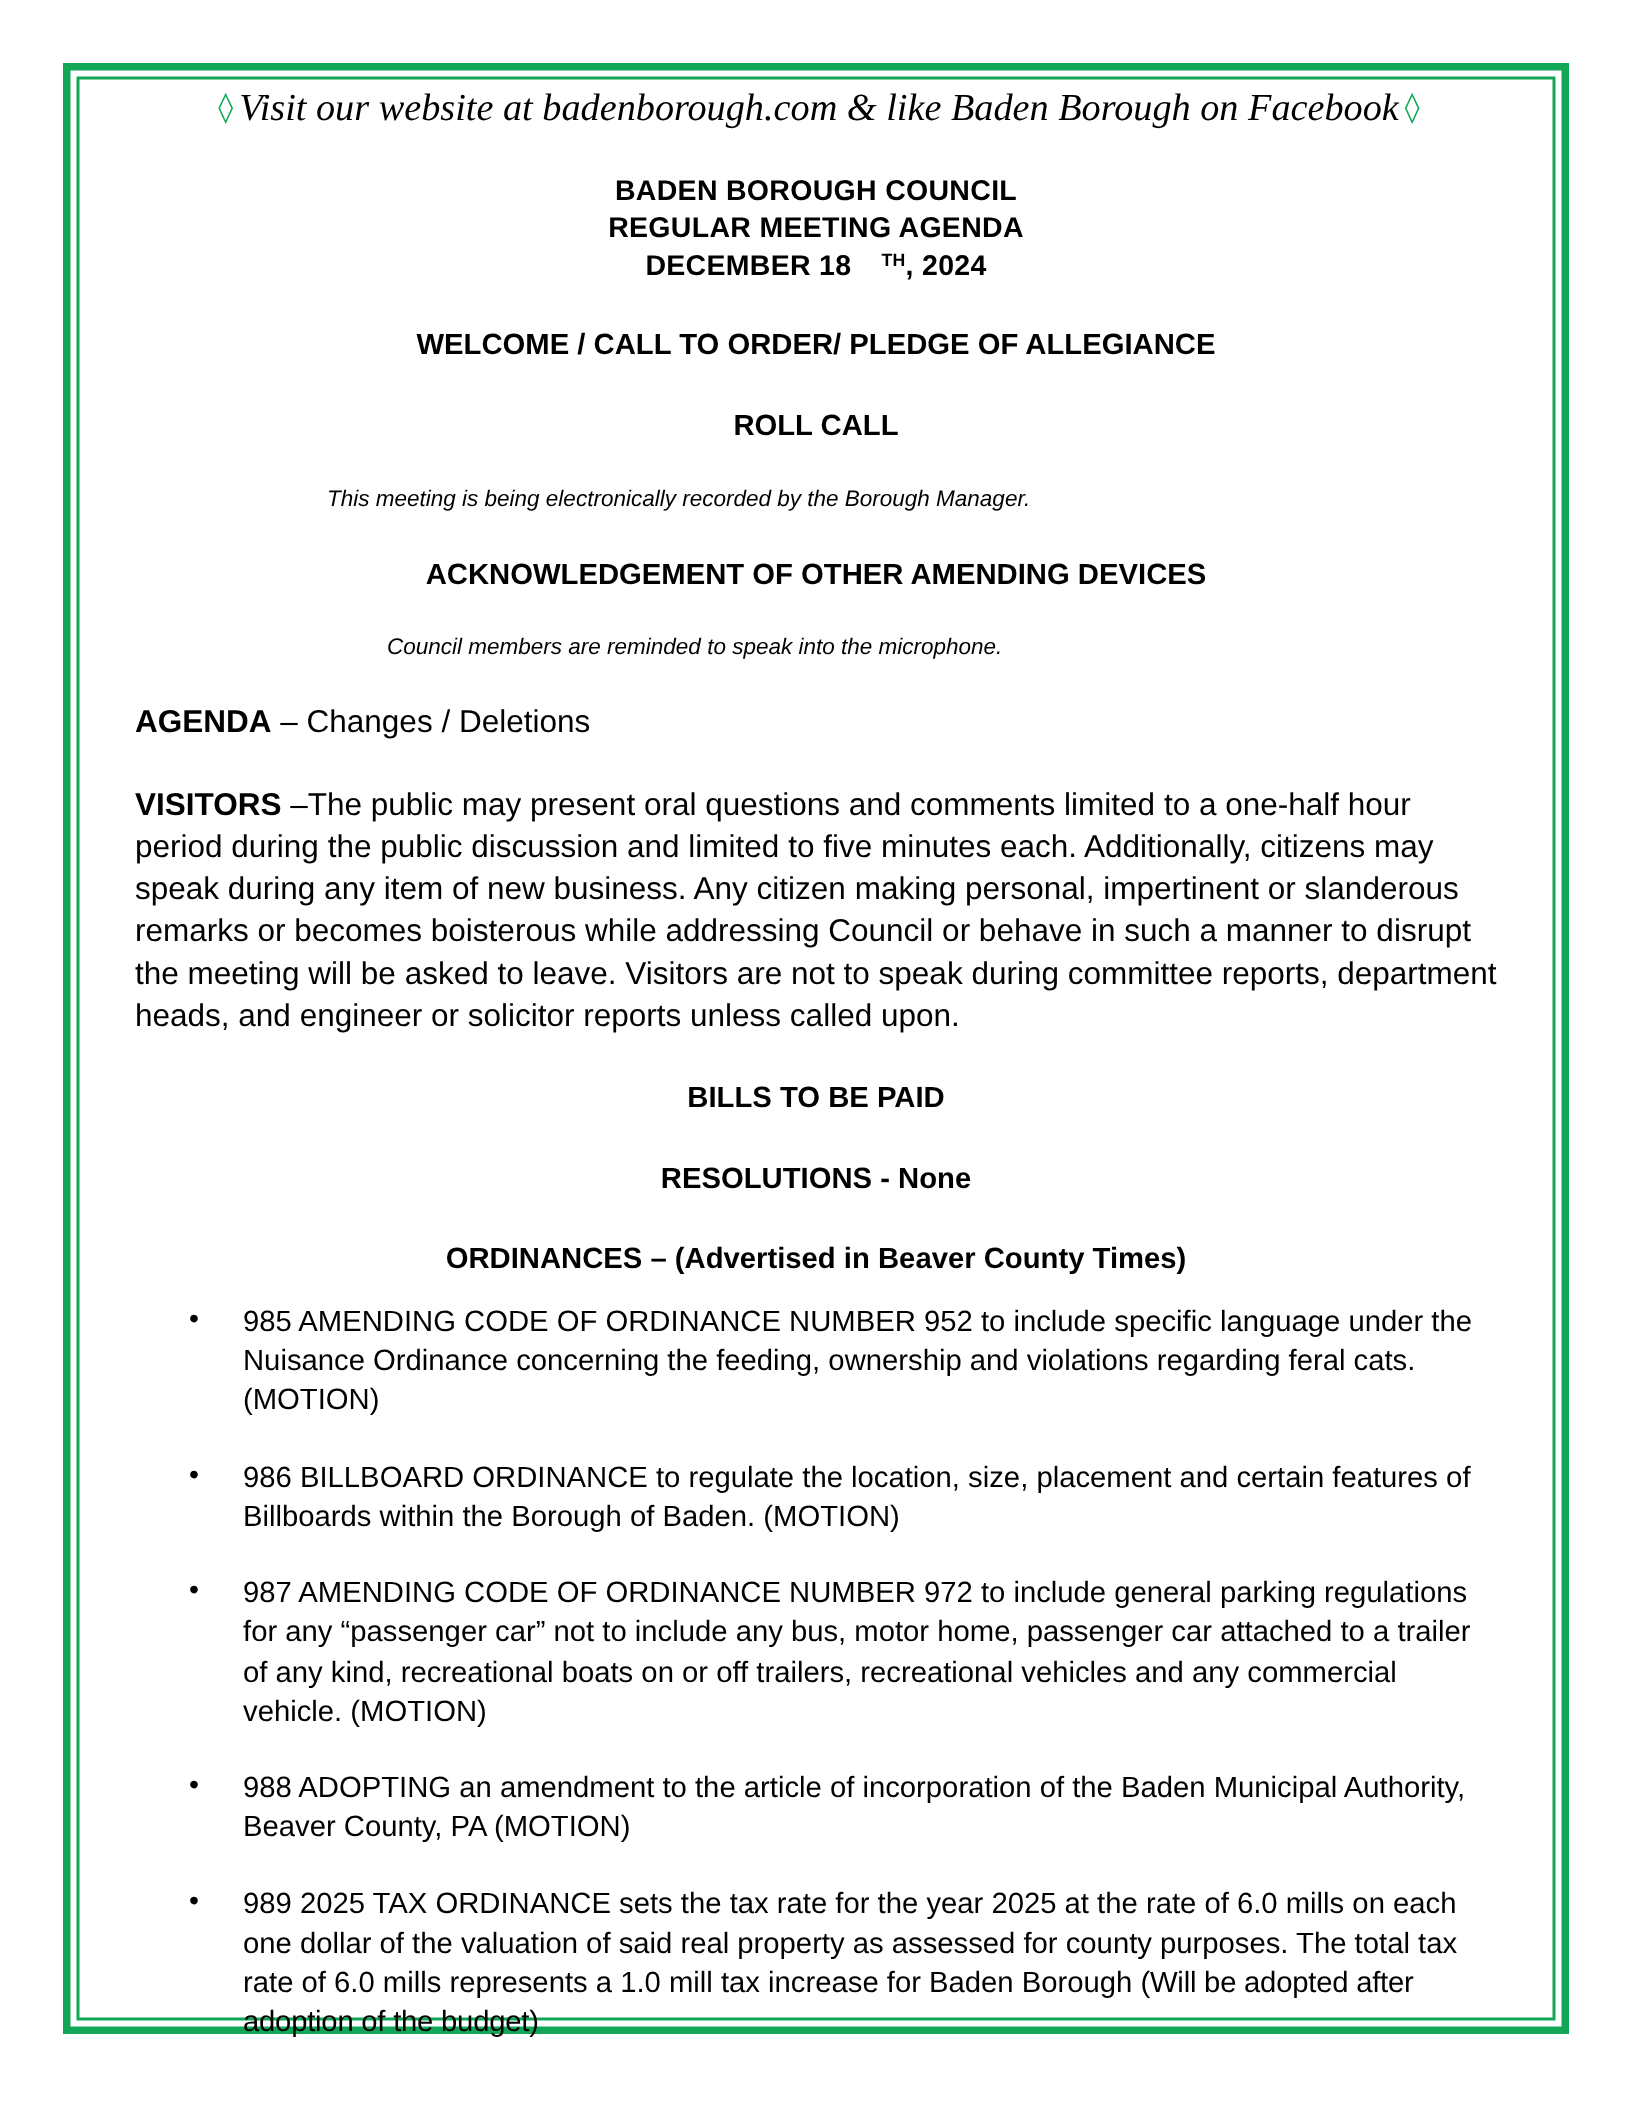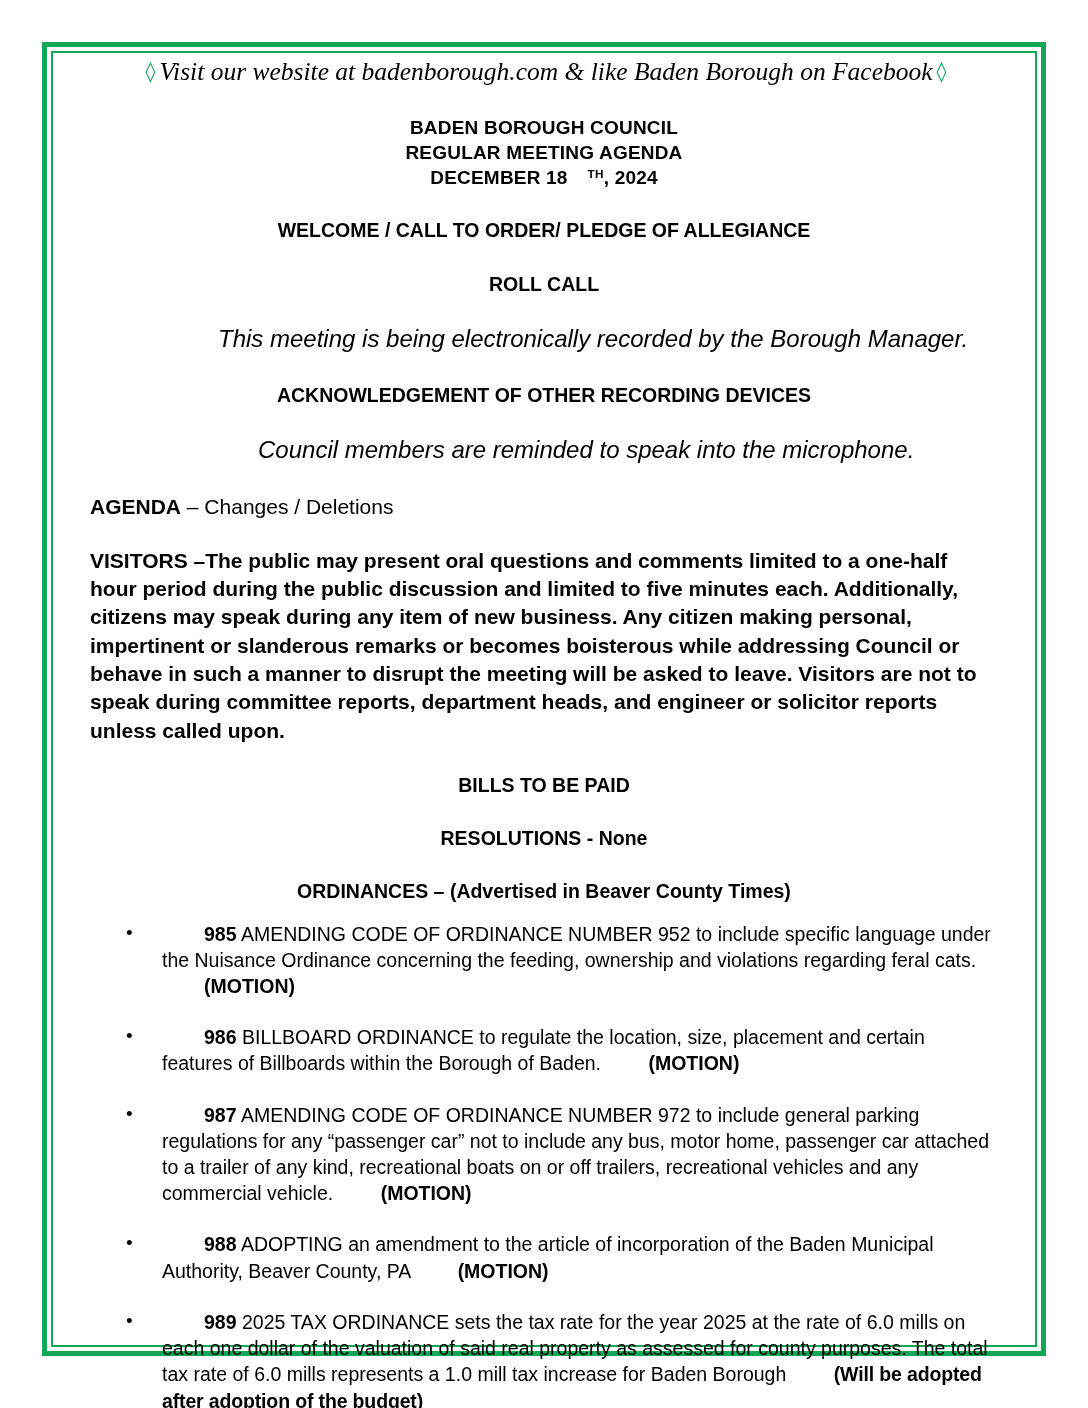--- a/index.html
+++ b/index.html
@@ -76,36 +76,36 @@
 
   
   .blk {
     font-size: 19.5px;
     line-height: 1.345;
     margin-top: 27px;
     text-align: center;
   }
   .blk.head { font-weight: bold; }
   .center-ital {
-    font-size: 24px;
+    font-size: 15px;
     font-style: italic;
     margin-top: 26px;
     padding-left: 128px;
     line-height: 1.345;
   }
   .center-ital.second { padding-left: 168px; }
 
   .para {
     font-size: 21px;
     line-height: 1.345;
     margin-top: 26px;
   }
 
   
-  .para.visitors { line-height: 1.348; font-weight: bold; }
+  .para.visitors { line-height: 1.348; }
 
   
   ul.ord-list {
     list-style: none;
     margin: 16px 0 0 0;
     padding: 0;
   }
   ul.ord-list li {
     position: relative;
     padding-left: 72px;
@@ -114,21 +114,21 @@
     margin-top: 25px;
   }
   ul.ord-list li:first-child { margin-top: 0; }
   ul.ord-list li .bullet {
     position: absolute;
     left: 36px;
     top: -1px;
     font-size: 19px;
     line-height: 1.345;
   }
-  ul.ord-list li b { font-weight: bold; margin-left: 42px; }
+  ul.ord-list li b { font-weight: normal; }
   .tight { letter-spacing: -0.15px; }
 </style>
 </head>
 <body>
 
 <div id="page-frame" style="border-color: rgb(17, 167, 87);">
   <div id="page-frame-inner" style="border-color: rgb(17, 167, 87);"></div>
 </div>
 
 <div id="content">
@@ -142,21 +142,21 @@
     <div>REGULAR MEETING AGENDA</div>
     <div><span>DECEMBER 18</span><sup>TH</sup><span>, 2024</span></div>
   </div>
 
   <div class="blk head">WELCOME / CALL TO ORDER/ PLEDGE OF ALLEGIANCE</div>
 
   <div class="blk head">ROLL CALL</div>
 
   <div class="center-ital">This meeting is being electronically recorded by the Borough Manager.</div>
 
-  <div class="blk head">ACKNOWLEDGEMENT OF OTHER RECORDING DEVICES</div>
+  <div class="blk head">ACKNOWLEDGEMENT OF OTHER AMENDING DEVICES</div>
 
   <div class="center-ital second">Council members are reminded to speak into the microphone.</div>
 
   <div class="para"><b>AGENDA</b><span> – Changes / Deletions</span></div>
 
   <div class="para visitors"><b>VISITORS</b><span> –The public may present oral questions and comments limited to a one-half hour period during the public discussion and limited to five minutes each.  Additionally, citizens may speak during any item of new business.  Any citizen making personal, impertinent or slanderous remarks or becomes boisterous while addressing Council or behave in such a manner to disrupt the meeting will be asked to leave.  Visitors are not to speak during committee reports, department heads, and engineer or solicitor reports unless called upon.</span></div>
 
 
   <div class="blk head">BILLS TO BE PAID</div>
 

